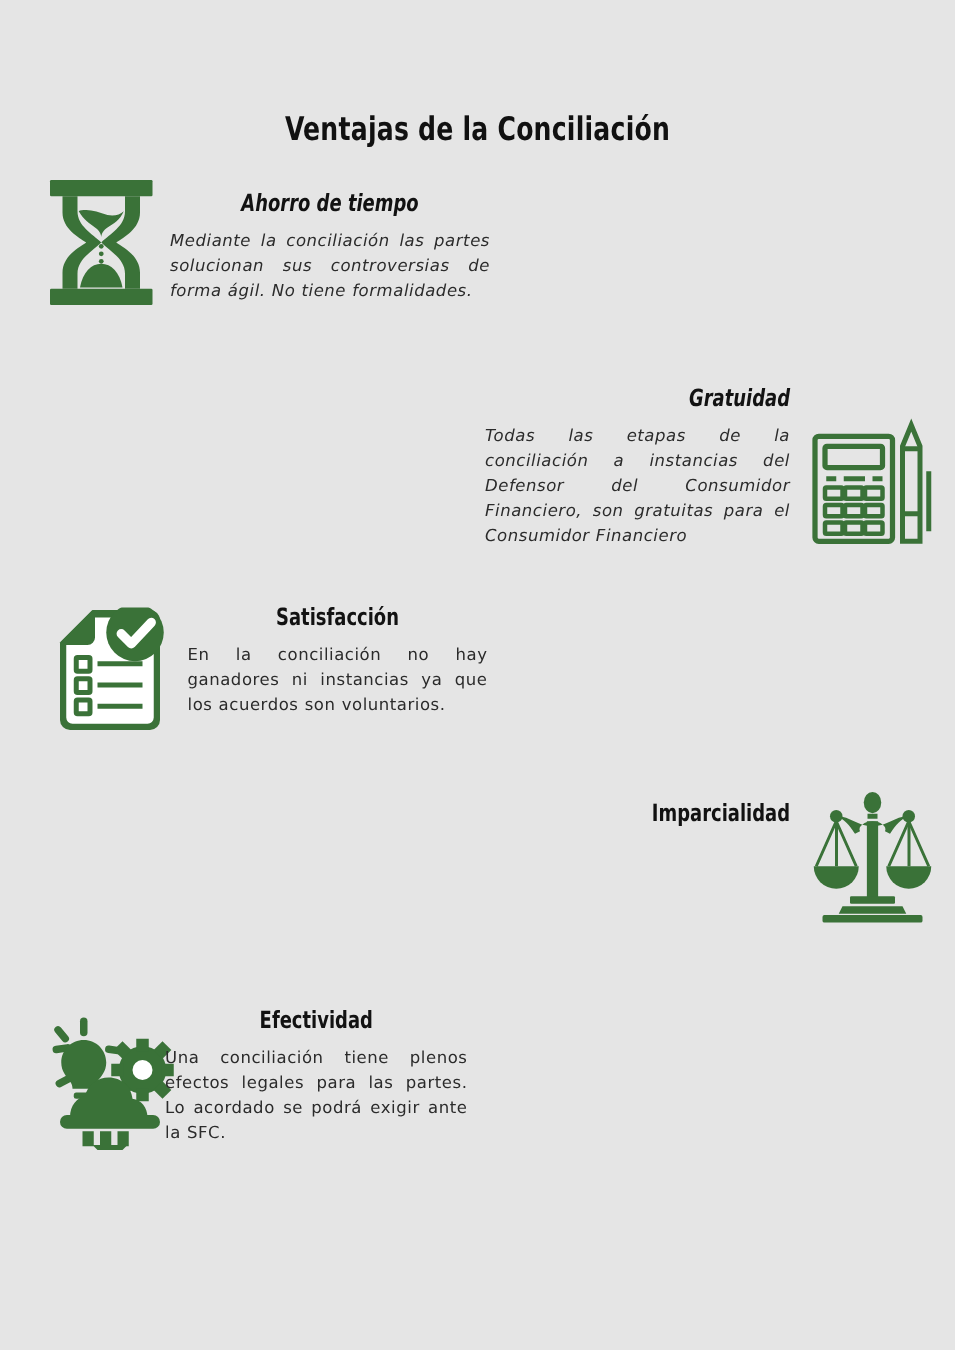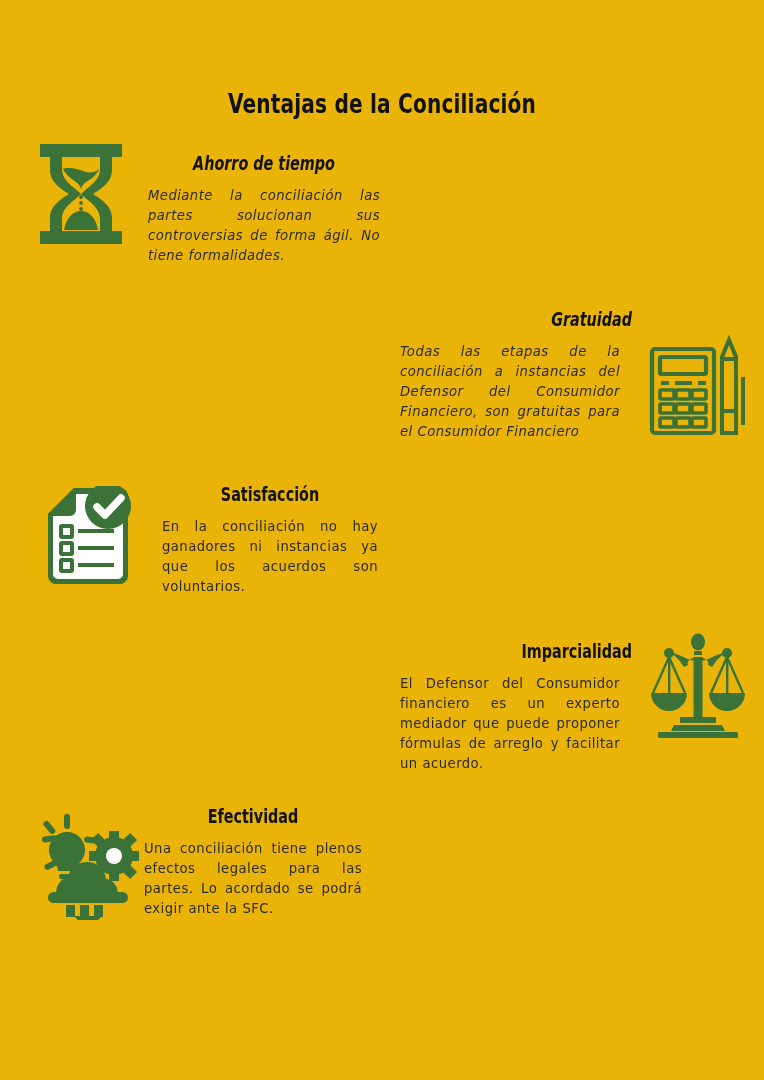--- a/index.html
+++ b/index.html
@@ -11,21 +11,21 @@
     width: 764px;
     height: 1080px;
     position: relative;
     font-family: "Liberation Sans", sans-serif;
     overflow: hidden;
   }
 
   .page {
     position: absolute;
     inset: 0;
-    background: #eab308;
+    background: #e5e5e5;
   }
 
   
   .page-title {
     position: absolute;
     top: 72px;
     left: 0;
     width: 764px;
     text-align: center;
     font-family: "Liberation Sans Narrow", "DejaVu Sans Condensed", "Liberation Sans", sans-serif;
@@ -55,21 +55,21 @@
   .feature-heading.right  { text-align: right;  transform-origin: right center; }
 
   .feature-body {
     font-family: "DejaVu Sans", sans-serif;
     font-size: 13.2px;
     line-height: 1.52;
     color: #2b2b2b;
     text-align: justify;
     letter-spacing: 0.45px;
     word-spacing: 0.3px;
-    margin: 12px;
+    margin: 0;
   }
   .feature-body.last-left { text-align-last: left; }
 
   
   .icon-box {
     position: absolute;
   }
   .icon-box svg { display: block; }
 
   
@@ -188,21 +188,20 @@
         <path d="M79 26 L63 62 M79 26 L95 62" stroke="#3a7238" stroke-width="2.4" fill="none"></path>
         <path d="M61 62 h36 a18 18 0 0 1 -36 0 z"></path>
         <rect x="32" y="86" width="36" height="6" rx="1"></rect>
         <path d="M26 94 h48 l3 6 H23 z"></path>
         <rect x="10" y="101" width="80" height="6" rx="1.5"></rect>
       </g>
     </svg>
   </div>
   <div class="feature" id="block-imparcial">
     <div class="feature-heading right">Imparcialidad</div>
-    <p class="feature-body last-left">El Defensor del Consumidor financiero es un experto mediador que puede proponer fórmulas de arreglo y facilitar un acuerdo.</p>
   </div>
 
   <div class="icon-box" id="icon-efectividad">
     <svg width="104" height="108" viewBox="0 0 104 108" aria-hidden="true">
       <g fill="#3a7238">
         <rect x="26" y="2" width="6" height="15" rx="3"></rect>
         <rect x="4" y="24" width="15" height="6" rx="3" transform="rotate(-8 11 27)"></rect>
         <rect x="6" y="50" width="15" height="6" rx="3" transform="rotate(-28 13 53)"></rect>
         <rect x="46" y="25" width="15" height="6" rx="3" transform="rotate(8 53 28)"></rect>
         <rect x="8" y="8" width="6" height="15" rx="3" transform="rotate(-40 11 15)"></rect>

